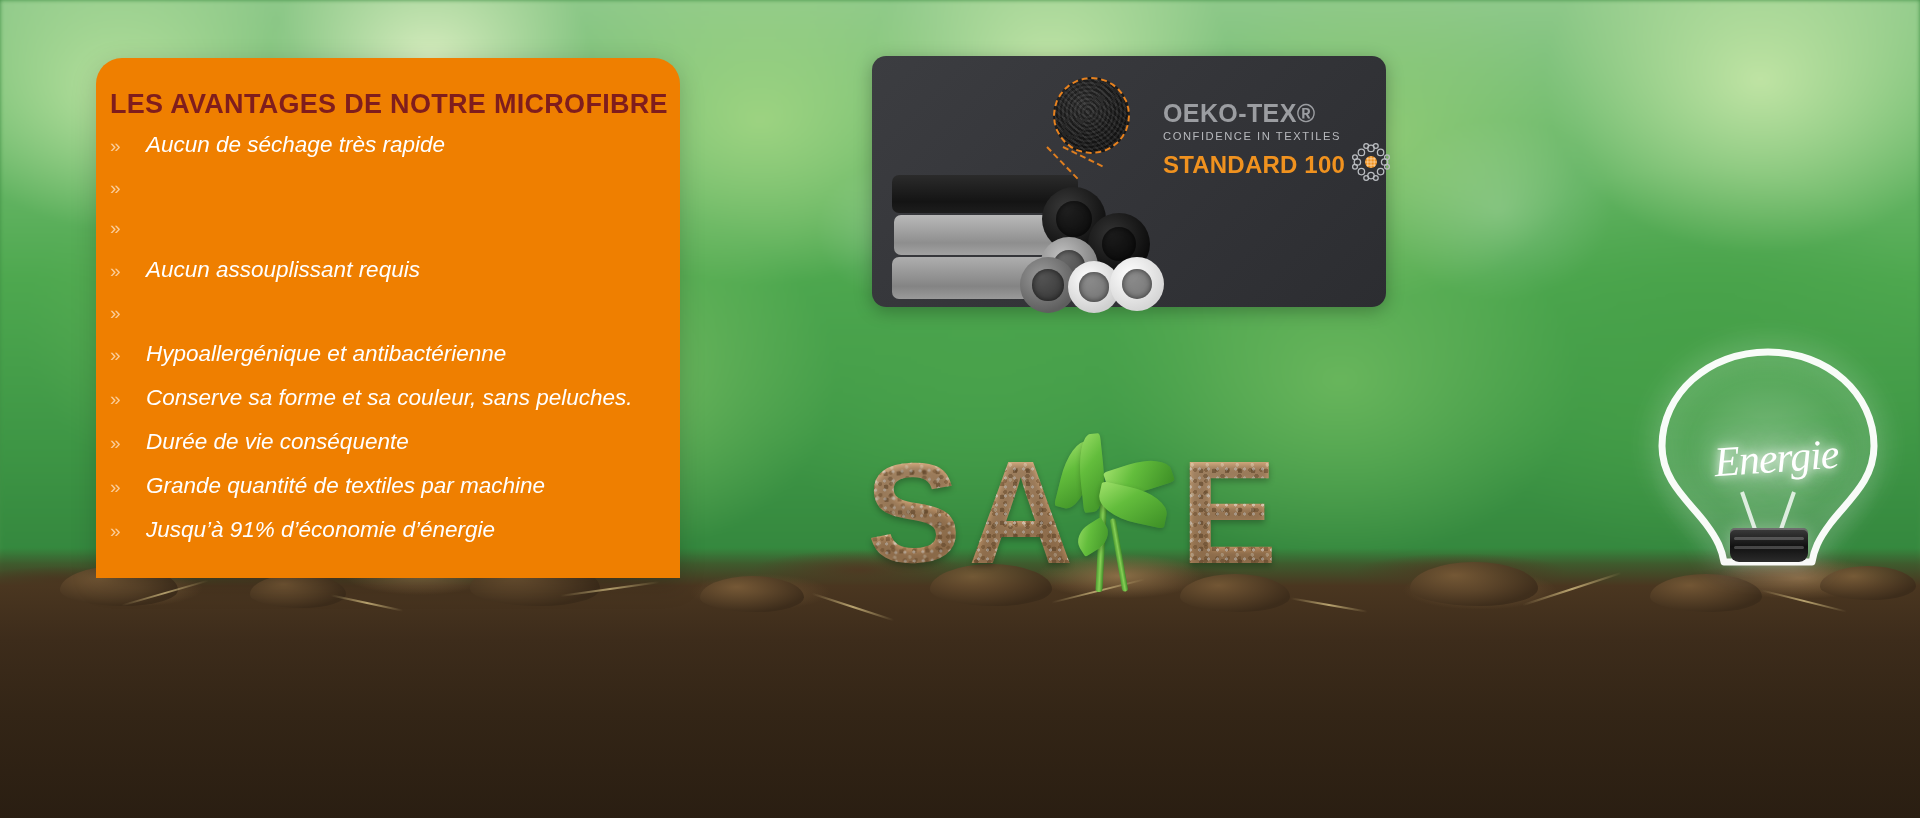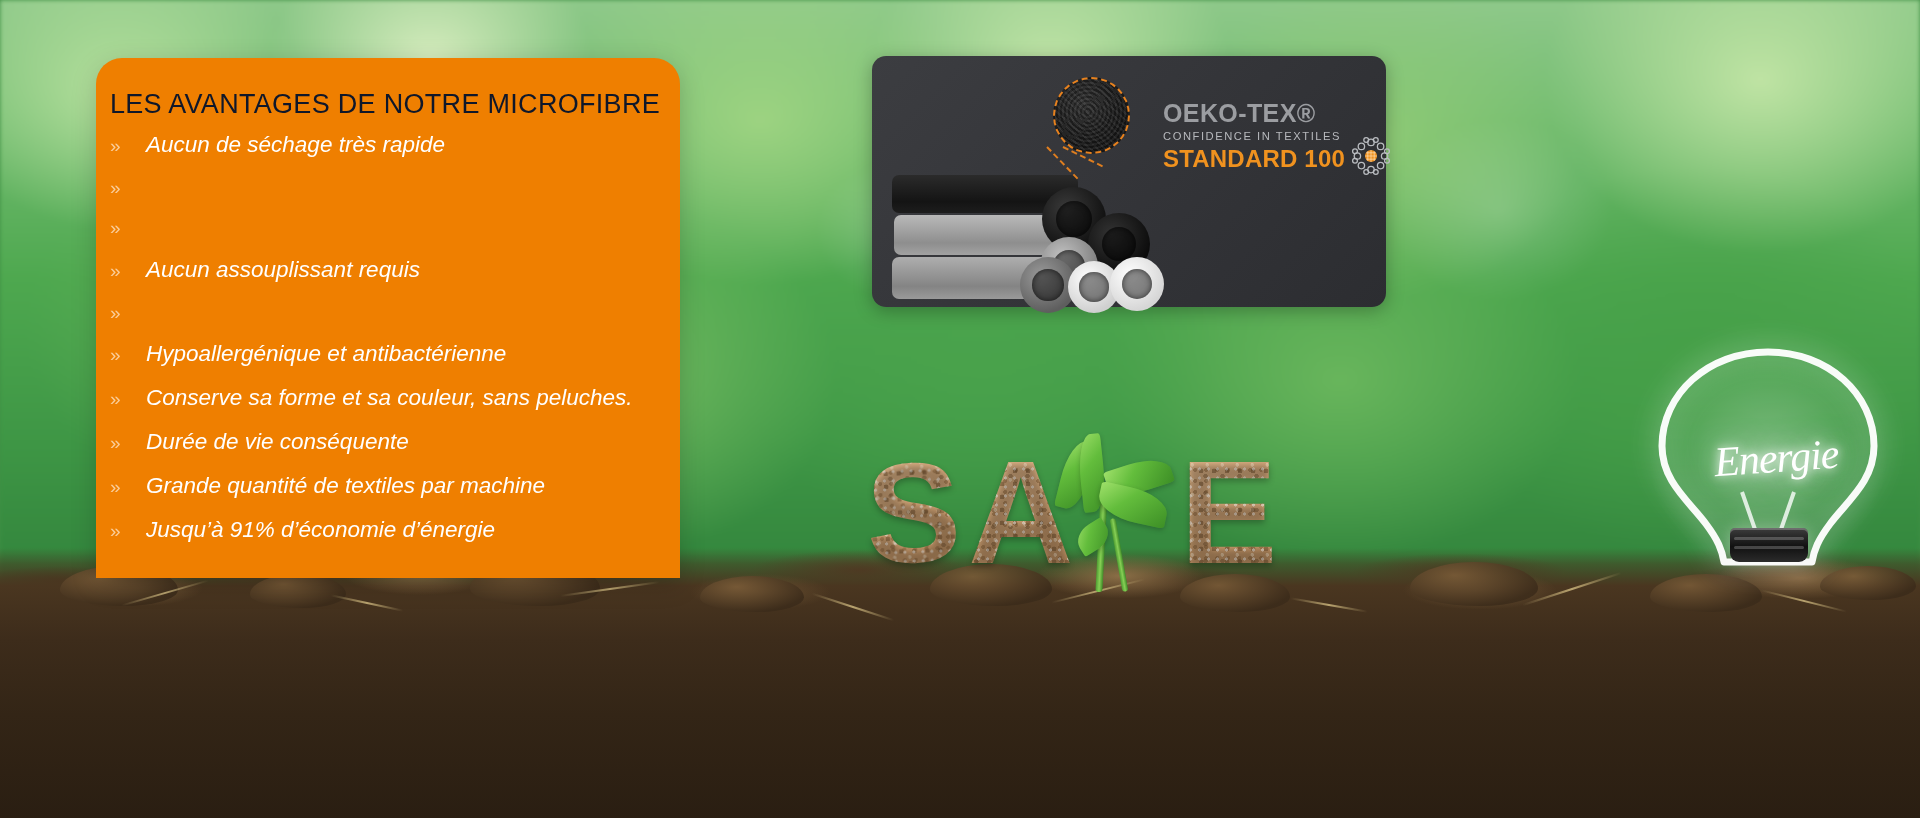--- a/index.html
+++ b/index.html
@@ -105,23 +105,23 @@
     width: 584px;
     height: 520px;
     background: #ef7f00;
     border-top-left-radius: 26px;
     border-top-right-radius: 26px;
     box-shadow: 0 6px 26px rgba(0,0,0,.18);
     padding: 0;
     box-sizing: border-box;
   }
   .benefits-title {
-    color: #0f172a;
+    color: #7f1d1d;
     font-size: 27px;
-    font-weight: normal;
+    font-weight: bold;
     letter-spacing: .3px;
     margin: 0;
     padding: 32px 0 0 14px;
     line-height: 1.1;
     font-family: "Liberation Sans", sans-serif;
   }
   .benefits-list {
     list-style: none;
     margin: 0;
     padding: 14px 0 0 14px;
@@ -224,21 +224,21 @@
   }
   .oeko-sub {
     color: #b7b9bd;
     font-size: 11.2px;
     letter-spacing: 1.55px;
     line-height: 1;
     margin-top: 5px;
     font-family: "Liberation Sans", sans-serif;
     white-space: nowrap;
   }
-  .oeko-std-row { display:flex; align-items:center; gap:6px; }
+  .oeko-std-row { display:flex; align-items:center; gap:6px; margin-top: 6px; }
   .oeko-std {
     color: #f0921f;
     font-size: 24px;
     font-weight: bold;
     letter-spacing: .2px;
     line-height: 1;
     font-family: "Liberation Sans", sans-serif;
     white-space: nowrap;
   }
   .oeko-mark { width: 40px; height: 40px; flex: 0 0 auto; margin-top:-6px; }

